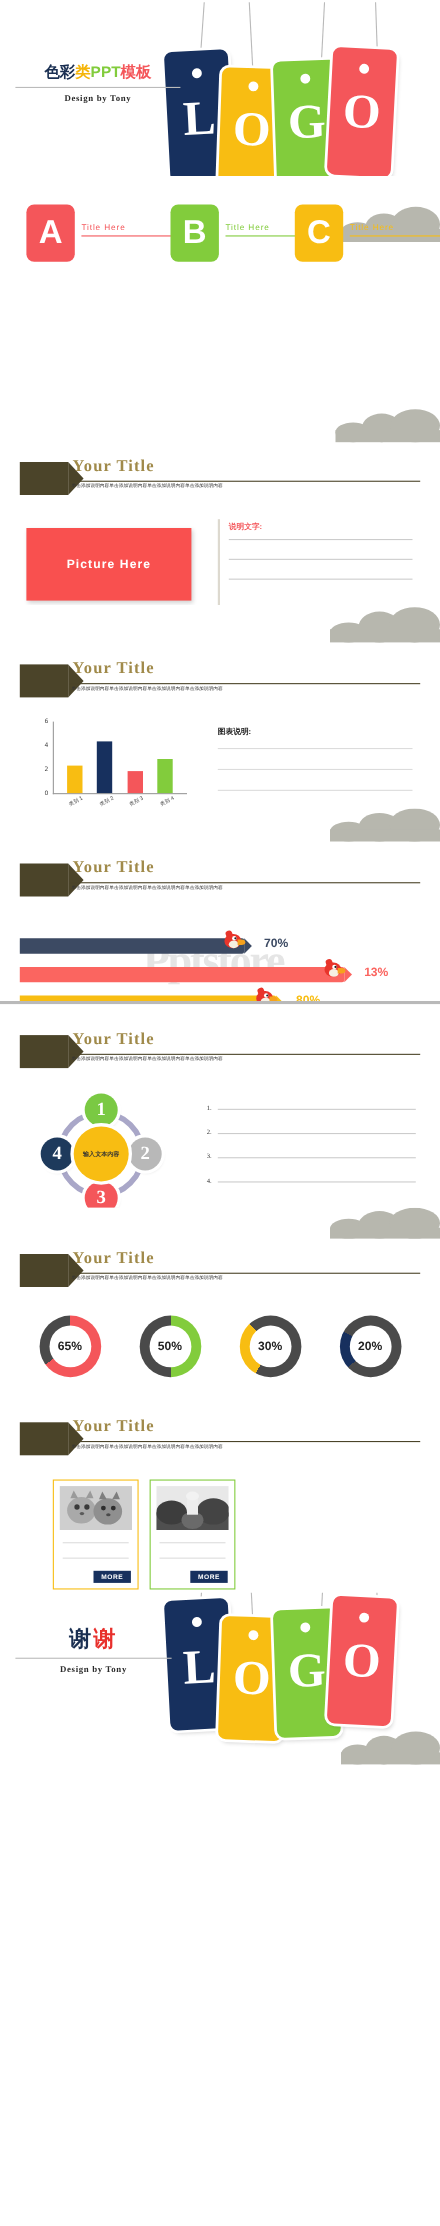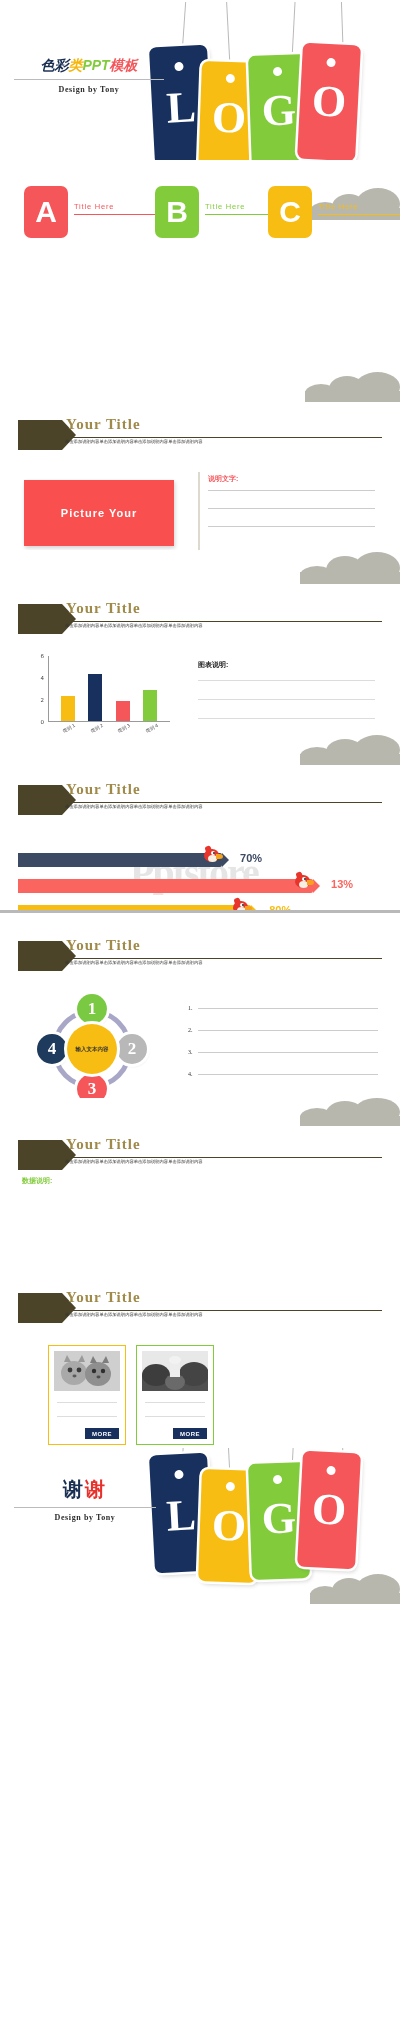--- a/index.html
+++ b/index.html
@@ -55,21 +55,21 @@
   }
 
   
   .slide-div { width: 400px; height: 3px; background: #808080; opacity: .55; }
 
   
   #slide-title { height: 160px; }
   .brand {
     position: absolute; left: 14px; top: 57px; width: 150px; text-align: center;
   }
-  .brand-line1 { font-size: 14px; font-weight: bold; white-space: nowrap; font-style: italic; }
+  .brand-line1 { font-size: 14px; font-weight: bold; white-space: nowrap; }
   .brand-line1 .t-dark  { color: #1a2f52; }
   .brand-line1 .t-gold  { color: #f5b50a; }
   .brand-line1 .t-green { color: #82cc3c; }
   .brand-line1 .t-red   { color: #f4565a; }
   .brand-rule { height: 1px; background: #bbb; margin: 4px 0 5px 0; }
   .brand-sub {
     font-size: 8px; font-weight: bold; color: #2b2b2b; letter-spacing: .6px;
     font-family: "Liberation Serif", serif;
   }
 
@@ -312,21 +312,21 @@
   </div>
 
   <div class="sec-head" style="margin-top:58px">
     <div class="sec-arrow"></div>
     <div class="sec-title">Your  Title</div>
     <div class="sec-rule"></div>
     <div class="sec-sub">单击添加说明内容单击添加说明内容单击添加说明内容单击添加说明内容</div>
   </div>
 
   <div class="pic-wrap">
-    <div class="pic-box">Picture  Your</div>
+    <div class="pic-box">Picture  Here</div>
     <div class="v-rule"></div>
     <div class="note-head" style="color:#f4565a">说明文字:</div>
     <div class="note-lines">
       <div class="ln"></div>
       <div class="ln"></div>
       <div class="ln"></div>
     </div>
   </div>
 </div>
 
@@ -505,20 +505,34 @@
     <div class="c-base" style="width:100px;height:10px"></div>
   </div>
 
   <div class="sec-head" style="margin-top:40px">
     <div class="sec-arrow"></div>
     <div class="sec-title">Your  Title</div>
     <div class="sec-rule"></div>
     <div class="sec-sub">单击添加说明内容单击添加说明内容单击添加说明内容单击添加说明内容</div>
   </div>
 
+  <div class="donut-row">
+    <div class="donut" style="background:conic-gradient(#f4565a 0% 65%, #4a4a4a 65% 100%)">
+      <div class="hole">65%</div>
+    </div>
+    <div class="donut" style="background:conic-gradient(#82cc3c 0% 50%, #4a4a4a 50% 100%)">
+      <div class="hole">50%</div>
+    </div>
+    <div class="donut" style="background:conic-gradient(#4a4a4a 0% 58%, #f8bd12 58% 88%, #4a4a4a 88% 100%)">
+      <div class="hole">30%</div>
+    </div>
+    <div class="donut" style="background:conic-gradient(#4a4a4a 0% 63%, #17305e 63% 83%, #4a4a4a 83% 100%)">
+      <div class="hole">20%</div>
+    </div>
+  </div>
 
   <div class="data-note-head" style="color:#82cc3c">数据说明:</div>
 
 </div>
 
 <div class="slide" style="height:175px">
   <div class="sec-head" style="margin-top:18px">
     <div class="sec-arrow"></div>
     <div class="sec-title">Your  Title</div>
     <div class="sec-rule"></div>

